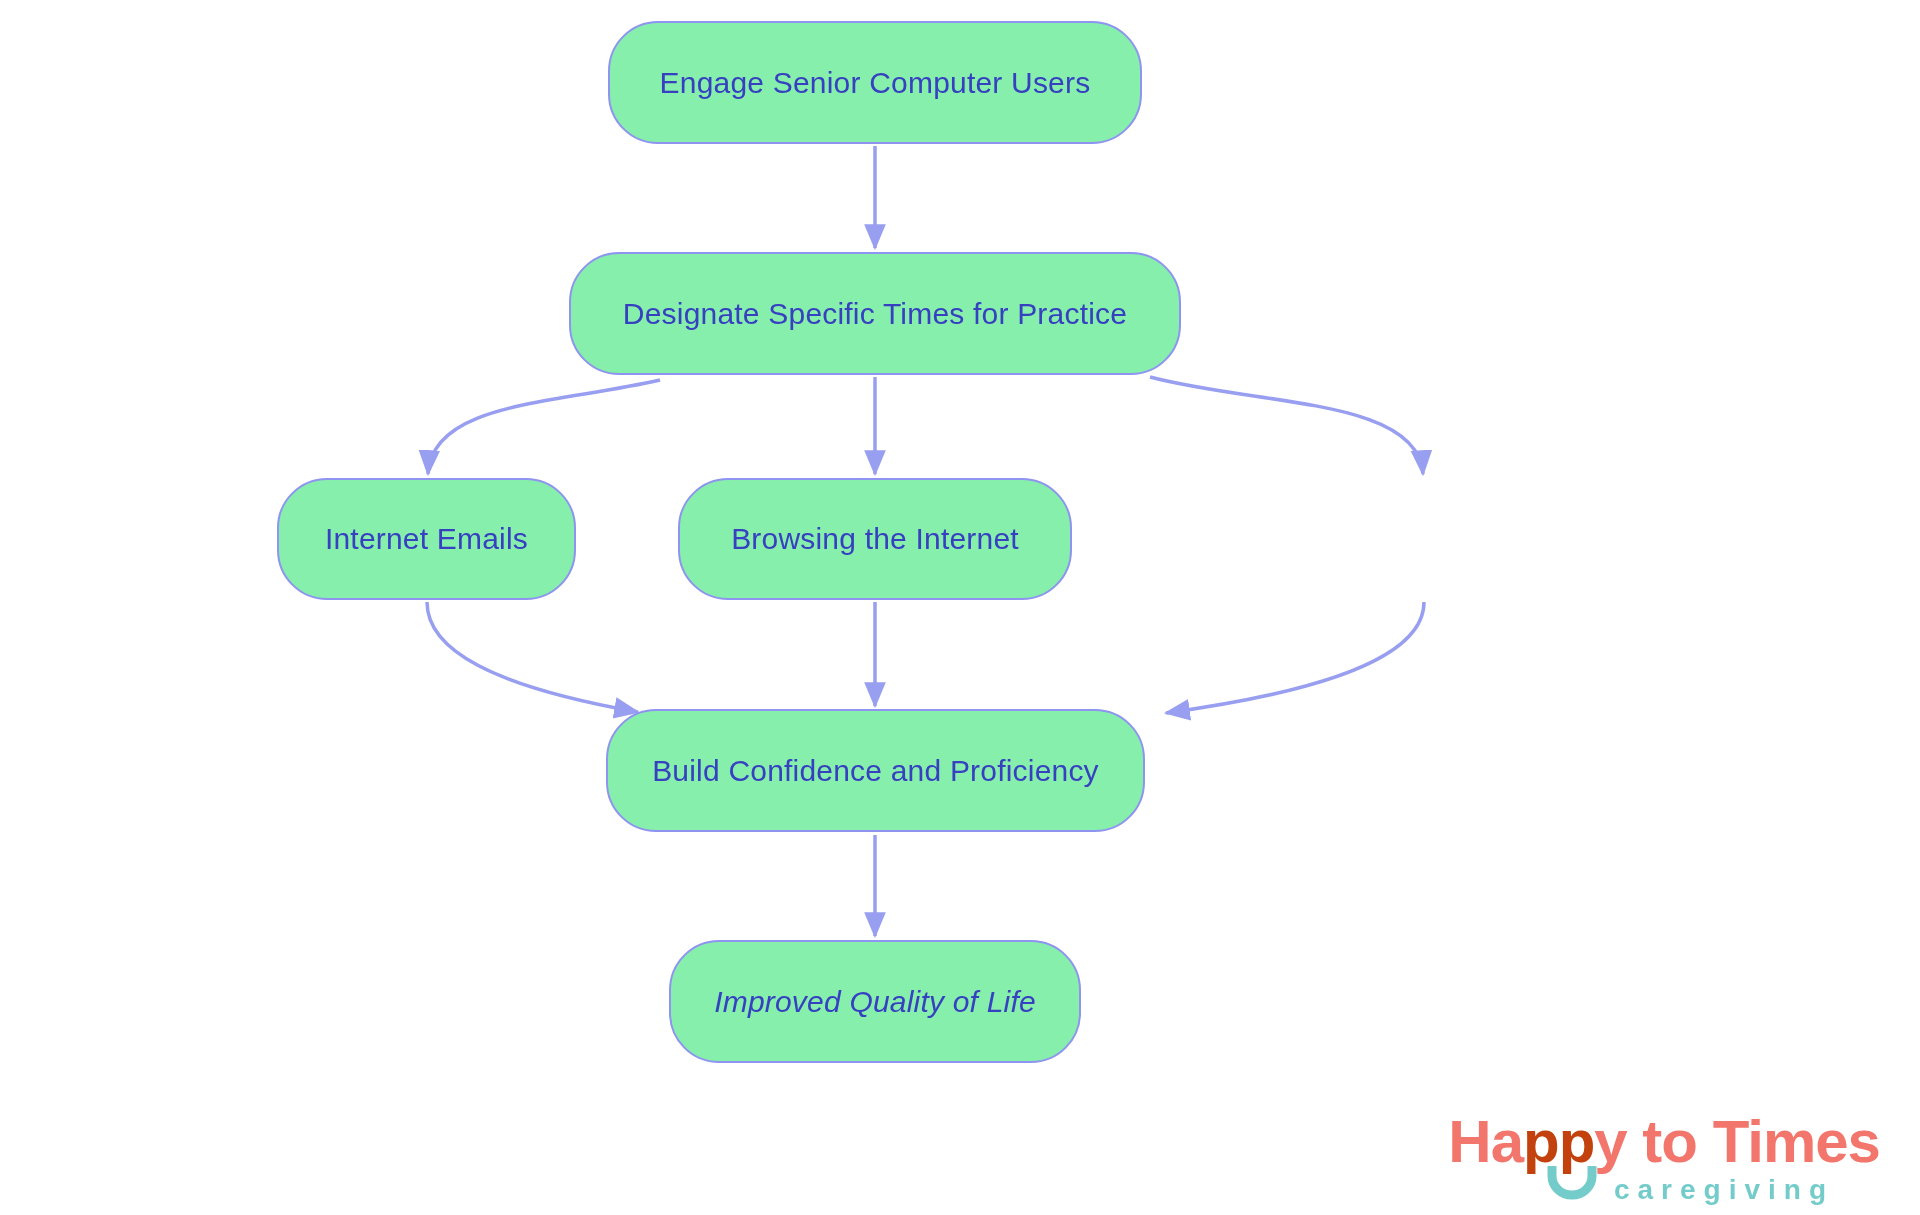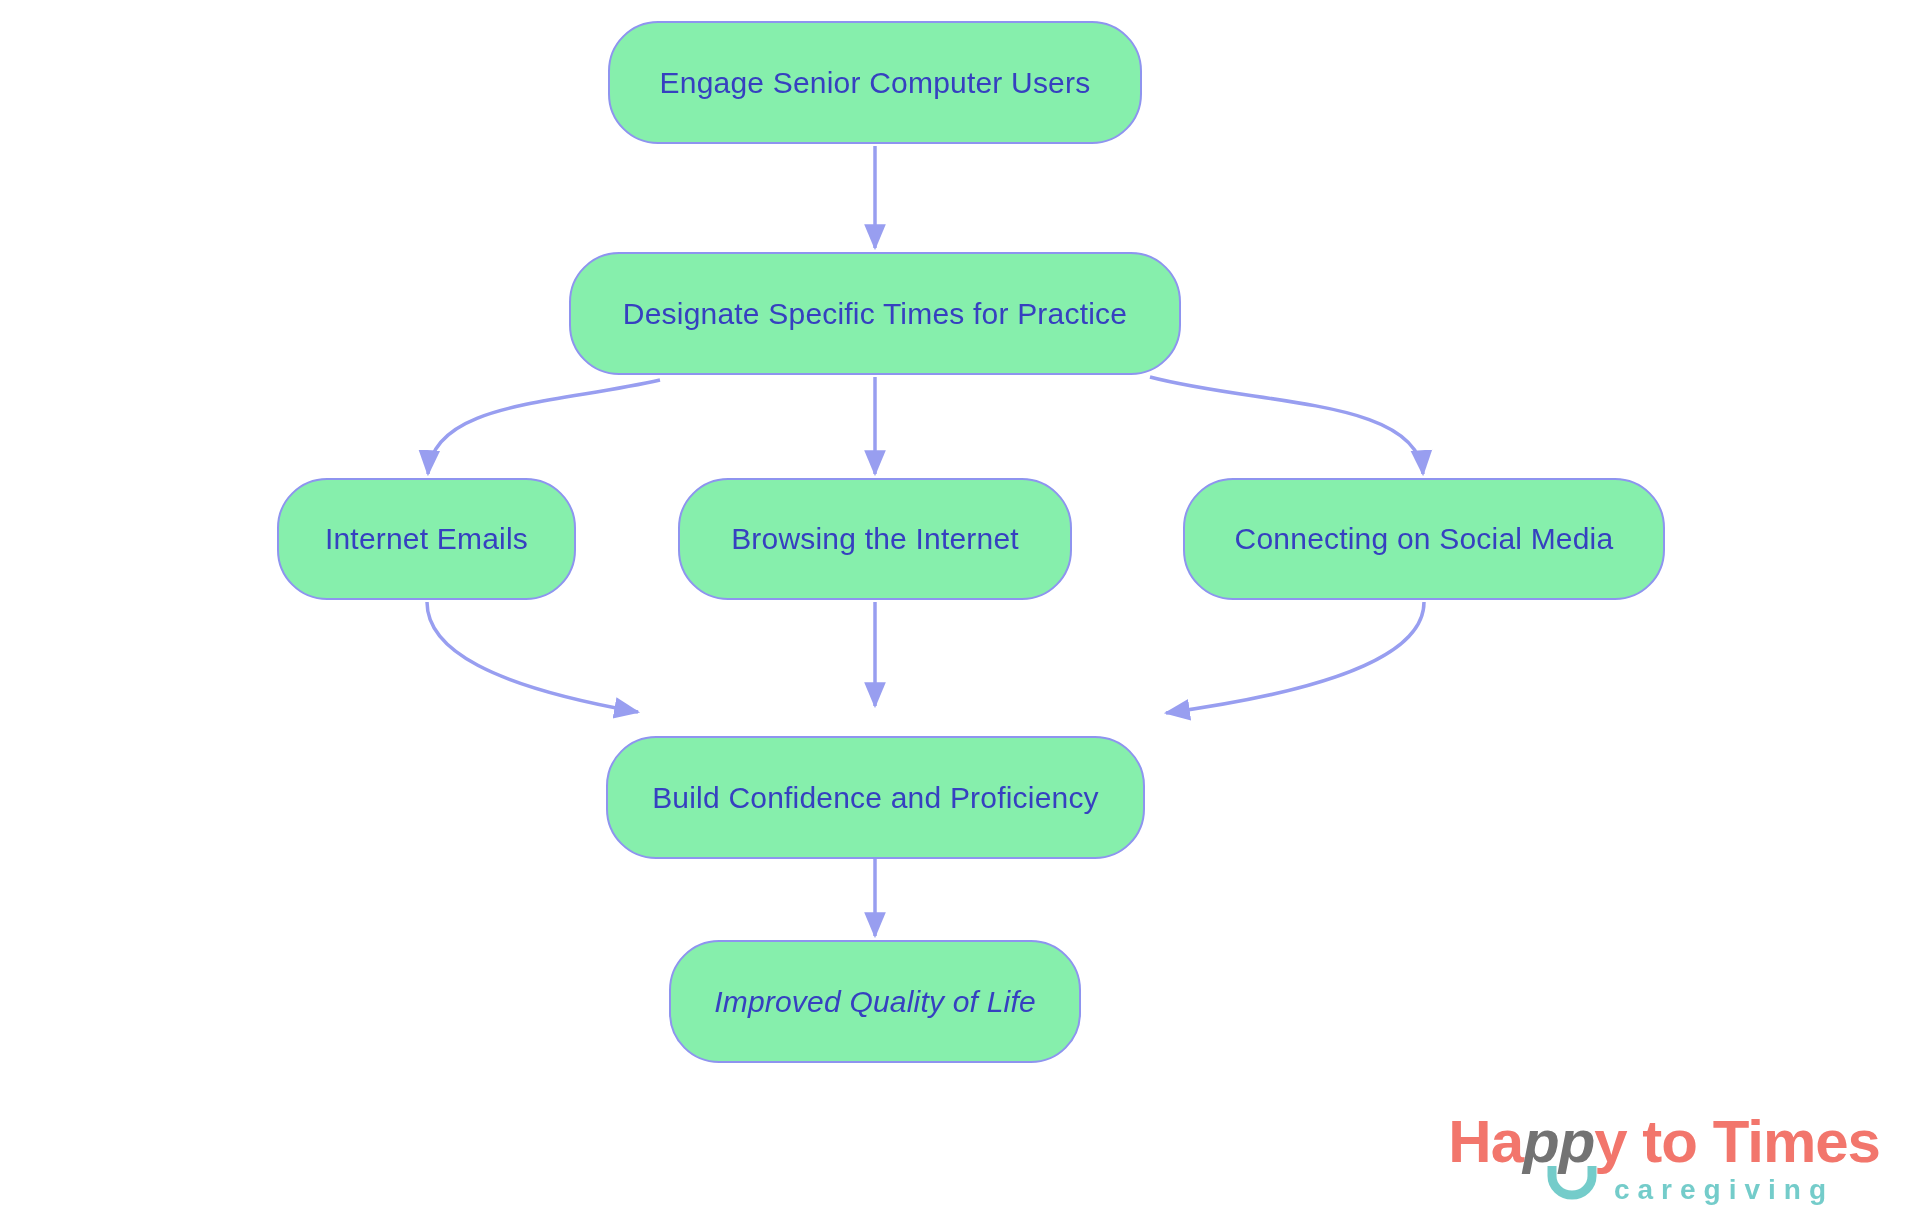--- a/index.html
+++ b/index.html
@@ -51,21 +51,21 @@
   }
   .logo-title {
     font-size: 60px;
     font-weight: bold;
     letter-spacing: -1px;
     color: #f2766c;
     line-height: 1.0;
     white-space: nowrap;
     position: relative;
   }
-  .logo-title .teal { color: #737373; font-style: italic; }
+  .logo-title .teal { color: #c2410c; }
   .logo-smile {
     position: absolute;
     left: 94px;
     top: 52px;
     width: 60px;
     height: 40px;
   }
   .logo-sub {
     margin-top: 2px;
     padding-right: 46px;
@@ -108,25 +108,22 @@
   </div>
 
   <div class="node" style="left:277px; top:478px; width:299px; height:122px;">
     <span>Internet Emails</span>
   </div>
 
   <div class="node" style="left:678px; top:478px; width:394px; height:122px;">
     <span>Browsing the Internet</span>
   </div>
 
-  <div class="node" style="left:1183px; top:478px; width:482px; height:122px;">
-    <span>Connecting on Social Media</span>
-  </div>
 
-  <div class="node" style="left:606px; top:736px; width:539px; height:123px;">
+  <div class="node" style="left:606px; top:709px; width:539px; height:123px;">
     <span>Build Confidence and Proficiency</span>
   </div>
 
   <div class="node" style="left:669px; top:940px; width:412px; height:123px;font-style:italic;">
     <span>Improved Quality of Life</span>
   </div>
 
   <div class="logo">
     <div class="logo-title">
       <span>Ha</span><span class="teal">pp</span><span>y to Times</span>

